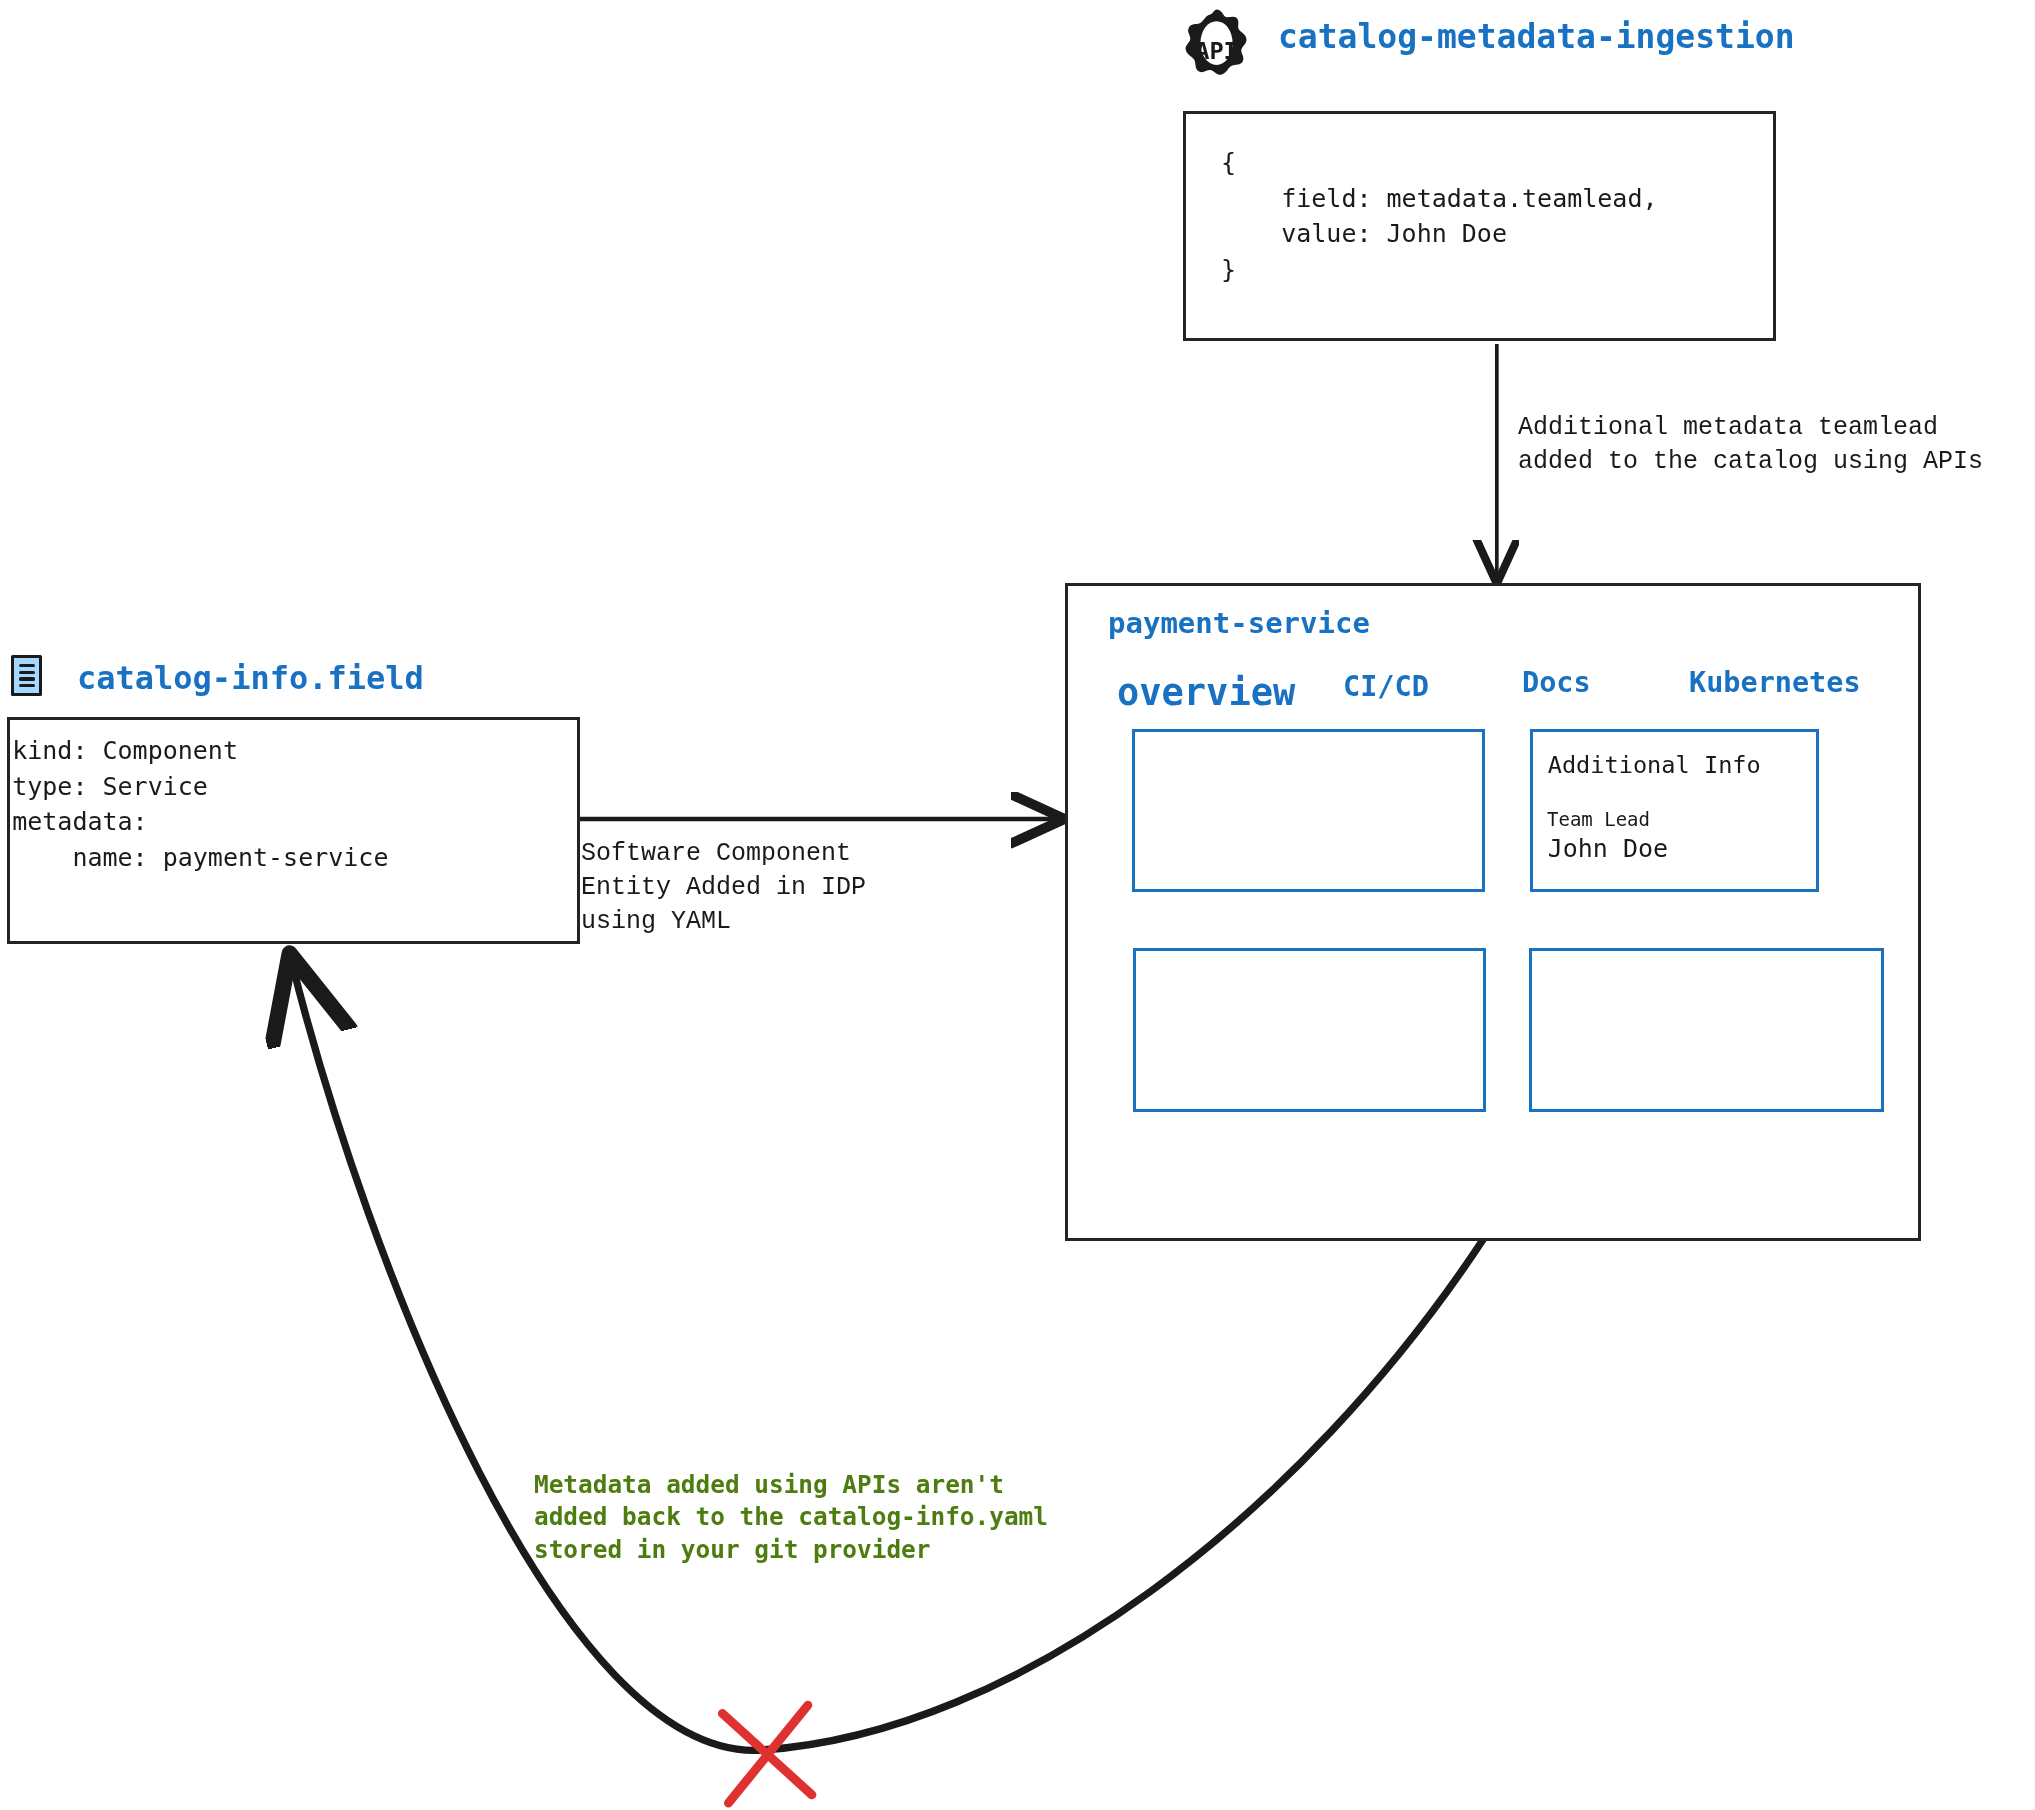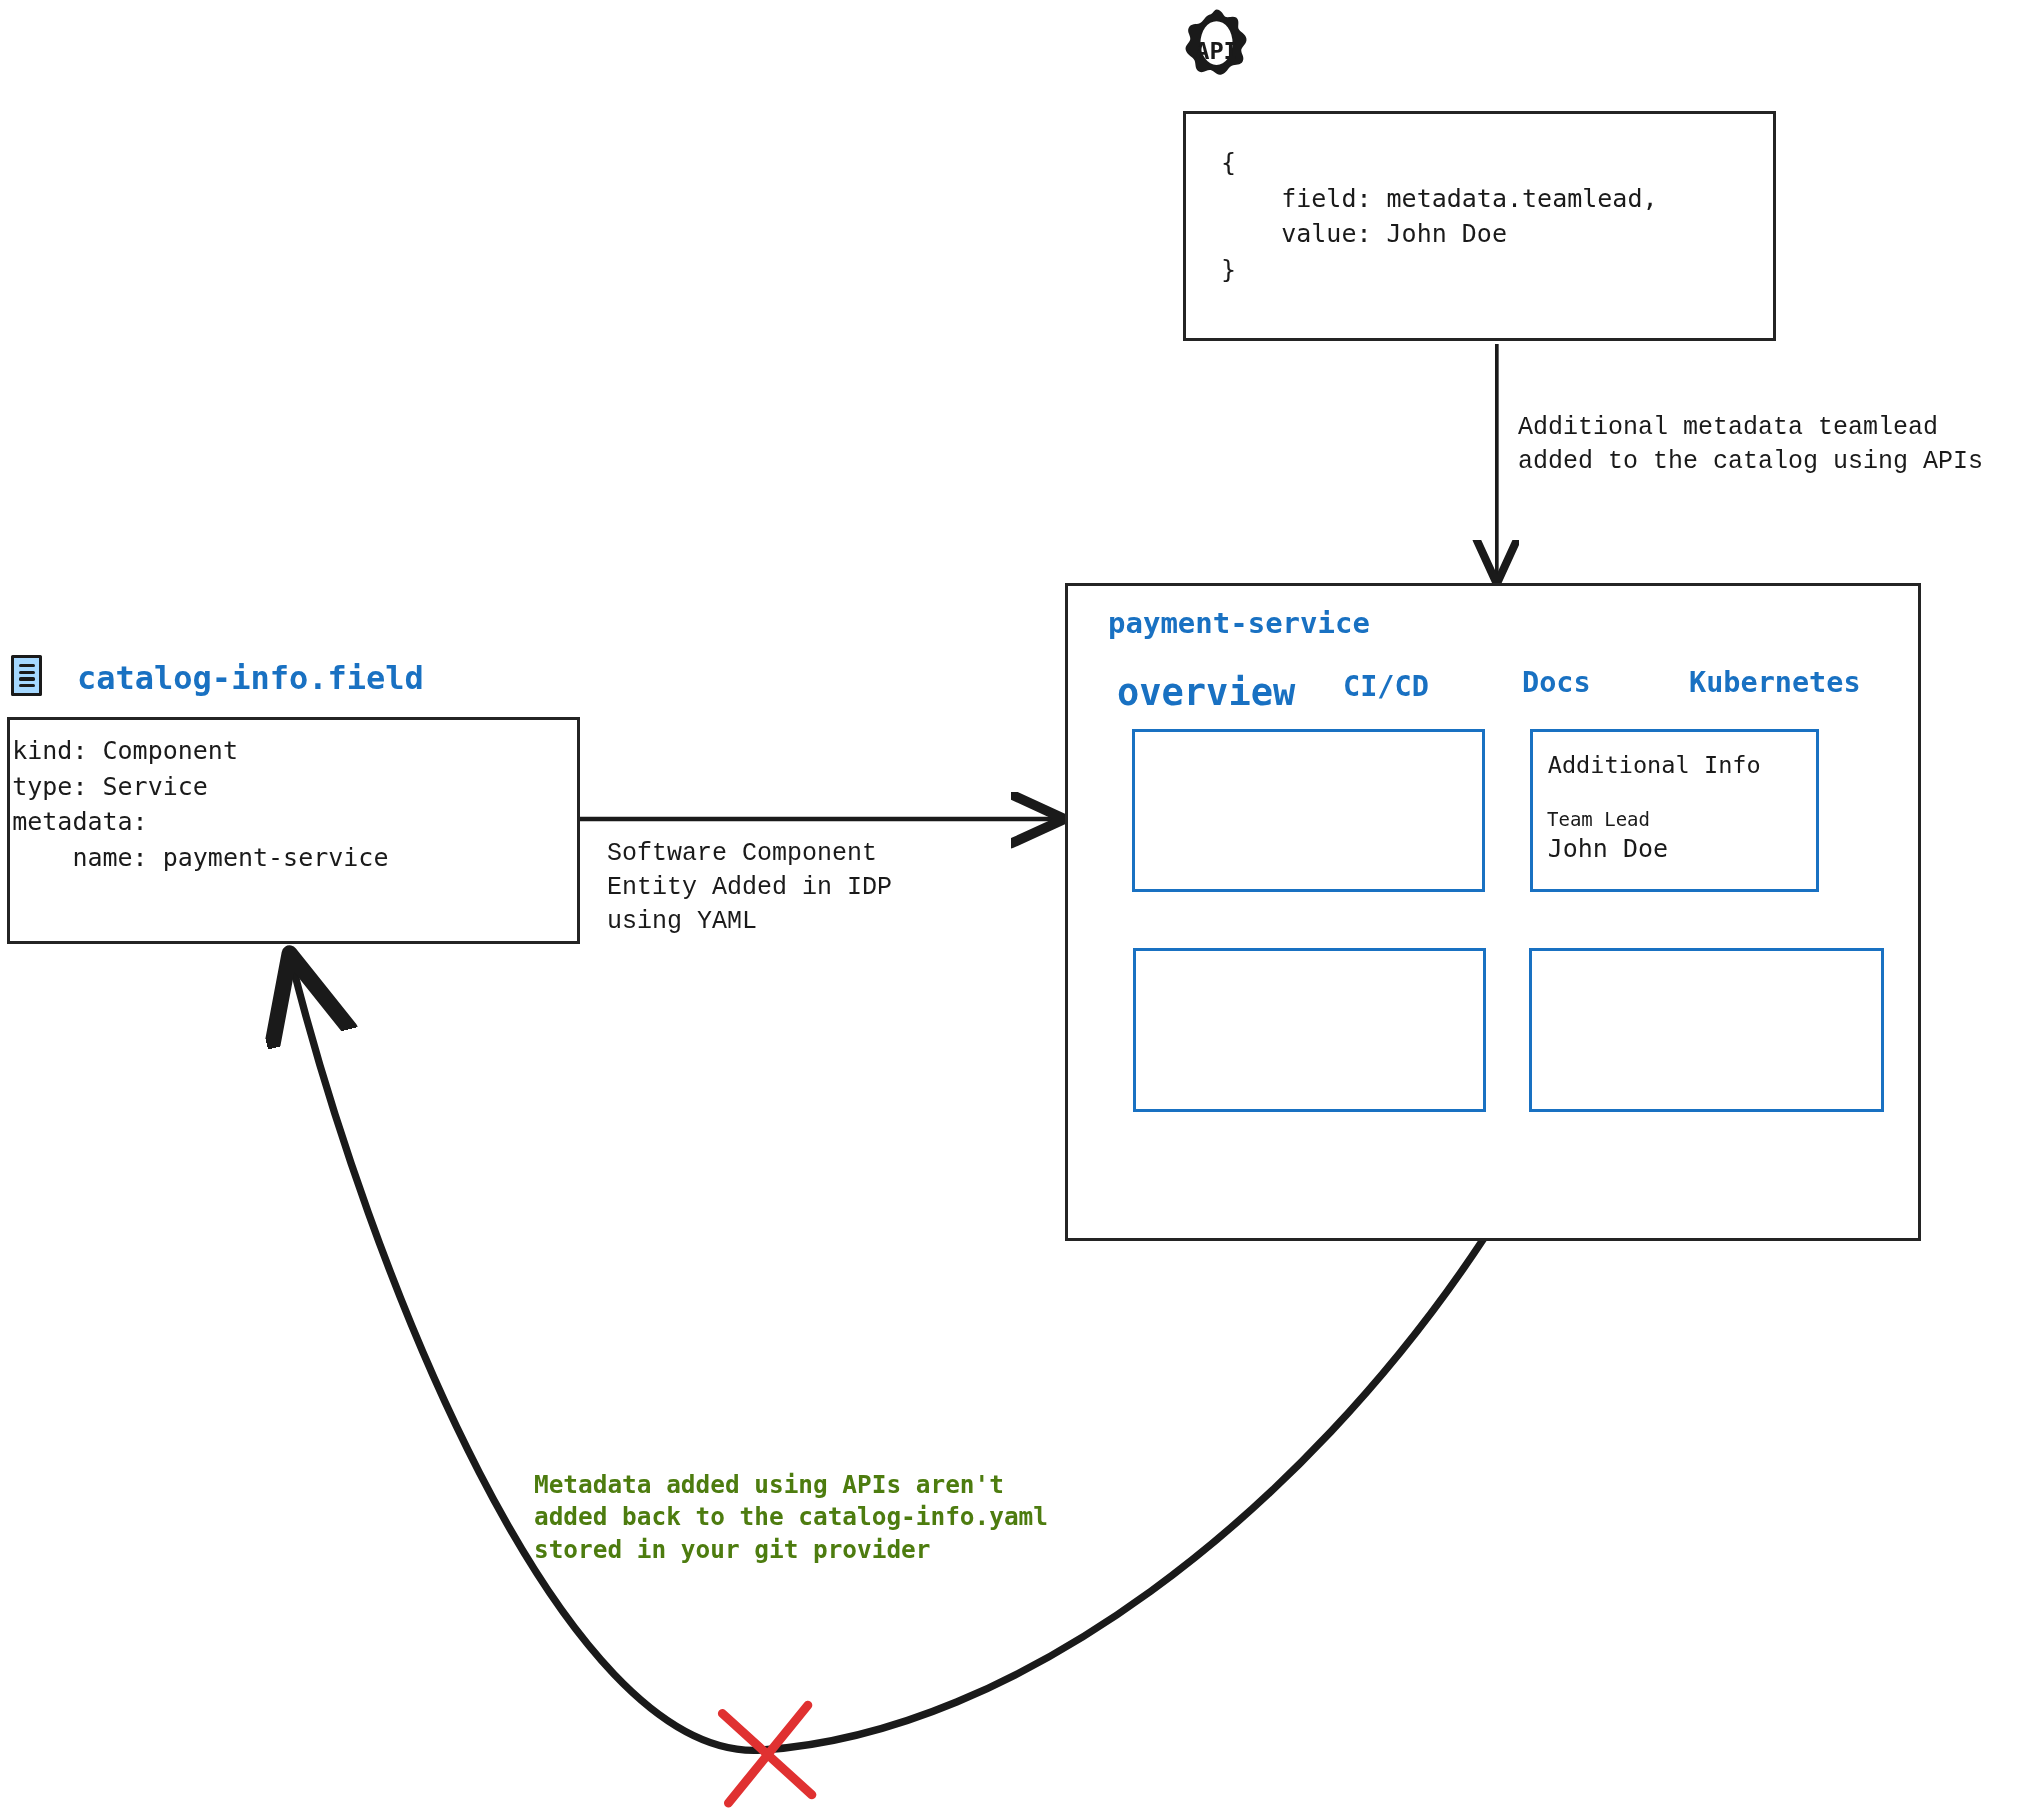--- a/index.html
+++ b/index.html
@@ -149,20 +149,21 @@
                C20 84 22 77 20 72 C18 67 10 65 8 58
                C6 51 13 48 14 43 C15 38 9 33 12 27
                C15 21 22 23 27 21 C32 19 34 11 41 9
                C45 8 47 2 50 2 Z" fill="#1a1a1a"></path>
       <ellipse cx="50" cy="48" rx="22" ry="30" fill="#ffffff"></ellipse>
     </svg>
     <span class="mono" style="position:absolute; left:0; top:21px; width:73px; text-align:center;
                  font-size:23.6px; font-weight:700; color:#1a1a1a;">API</span>
   </div>
 
+  <span class="blue-title" style="left:1278px; top:17px; font-size:33px;">catalog-metadata-ingestion</span>
 
   <div class="blackbox" style="left:1183px; top:111px; width:593px; height:230px;"></div>
   <div class="codeblock" style="left:1221px; top:145px;">{
     field: metadata.teamlead,
     value: John Doe
 }</div>
 
   <div class="black-note" style="left:1518px; top:411px;">Additional metadata teamlead
 added to the catalog using APIs</div>
 
@@ -173,21 +174,21 @@
       <i></i>
   </div>
   <span class="blue-title" style="left:77px; top:659px; font-size:32px;">catalog-info.field</span>
 
   <div class="blackbox" style="left:7.3px; top:717px; width:573px; height:227px;"></div>
   <div class="codeblock" style="left:12.2px; top:733px;">kind: Component
 type: Service
 metadata:
     name: payment-service</div>
 
-  <div class="black-note" style="left:607px; top:837px;">Software Component
+  <div class="black-note" style="left:581px; top:837px;">Software Component
 Entity Added in IDP
 using YAML</div>
 
   <div class="blackbox" style="left:1065px; top:583px; width:856px; height:658px;"></div>
 
   <span class="blue-title" style="left:1108px; top:606px; font-size:29px;">payment-service</span>
 
   <span class="blue-title" style="left:1117px; top:671px; font-size:37px;">overview</span>
   <span class="blue-title" style="left:1343px; top:670px; font-size:28.5px;">CI/CD</span>
   <span class="blue-title" style="left:1522px; top:666px; font-size:28.5px;">Docs</span>

